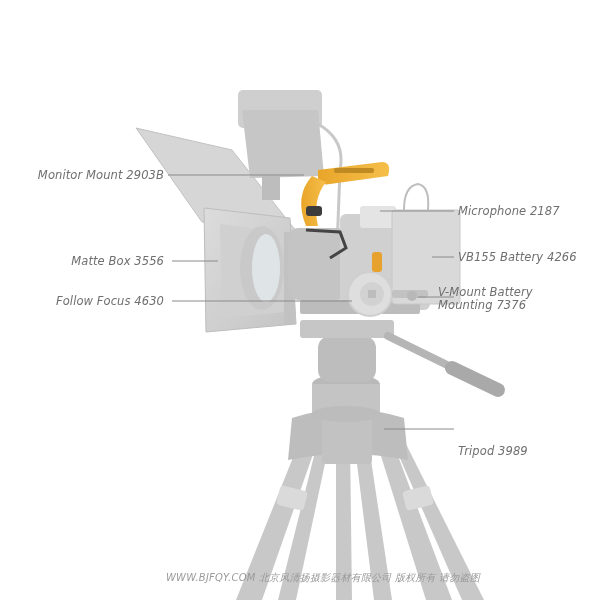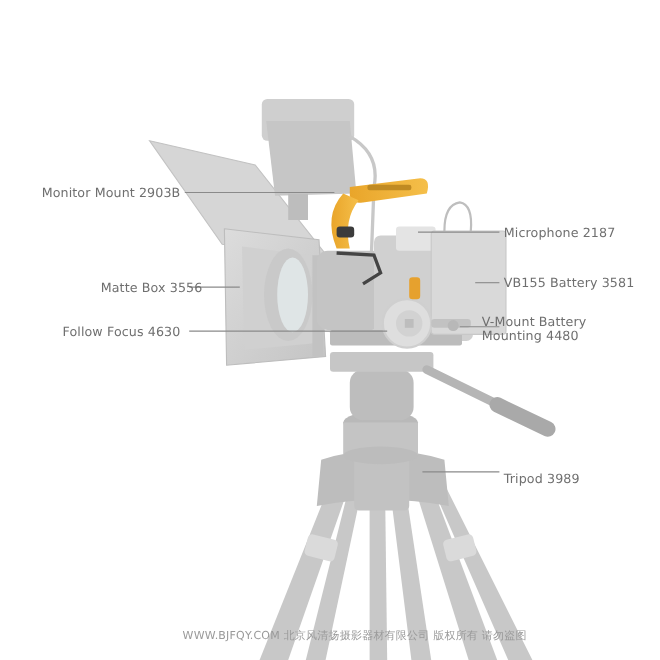--- a/index.html
+++ b/index.html
@@ -2,21 +2,21 @@
 <html><head>
 <meta charset="utf-8">
 <style>
   html, body { margin: 0; padding: 0; }
   body {
     width: 600px; height: 600px; overflow: hidden;
     background: #ffffff;
     font-family: "DejaVu Sans", "Liberation Sans", sans-serif;
     position: relative;
   }
-  .stage { position: absolute; left: 0; top: 0; width: 600px; height: 600px; }
+  .stage { position: absolute; left: 0; top: 0; width: 600px; height: 600px; font-style: italic; }
   .rig { position: absolute; left: 0; top: 0; width: 600px; height: 600px; }
   .label {
     position: absolute;
     font-size: 11.5px;
     color: #6f6f6f;
     white-space: nowrap;
     line-height: 13px;
     letter-spacing: 0.1px;
   }
   .label.right-aligned { text-align: right; }
@@ -130,25 +130,25 @@
       <line x1="172" y1="261" x2="218" y2="261"></line>
       <line x1="172" y1="301" x2="352" y2="301"></line>
       <line x1="380" y1="211" x2="454" y2="211"></line>
       <line x1="432" y1="257" x2="454" y2="257"></line>
       <line x1="418" y1="297" x2="454" y2="297"></line>
       <line x1="384" y1="429" x2="454" y2="429"></line>
     </g>
   </svg>
 
   <div class="label right-aligned" style="right:436px; top:169px;">Monitor Mount 2903B</div>
-  <div class="label right-aligned" style="right:416px; top:255px;text-align:center;">Matte Box 3556</div>
+  <div class="label right-aligned" style="right:436px; top:255px;text-align:center;">Matte Box 3556</div>
   <div class="label right-aligned" style="right:436px; top:295px;">Follow Focus 4630</div>
 
   <div class="label" style="left:458px; top:205px;">Microphone 2187</div>
-  <div class="label" style="left:458px; top:251px;">VB155 Battery 3581</div>
+  <div class="label" style="left:458px; top:251px;">VB155 Battery 4266</div>
   <div class="label" style="left:438px; top:286px;">
     <div>V-Mount Battery</div>
-    <div>Mounting 4480</div>
+    <div>Mounting 7376</div>
   </div>
-  <div class="label" style="left:458px; top:429px;">Tripod 3989</div>
+  <div class="label" style="left:458px; top:445px;">Tripod 3989</div>
 
   <div class="watermark">WWW.BJFQY.COM 北京风清扬摄影器材有限公司 版权所有 请勿盗图</div>
 </div>
 
 </body></html>

